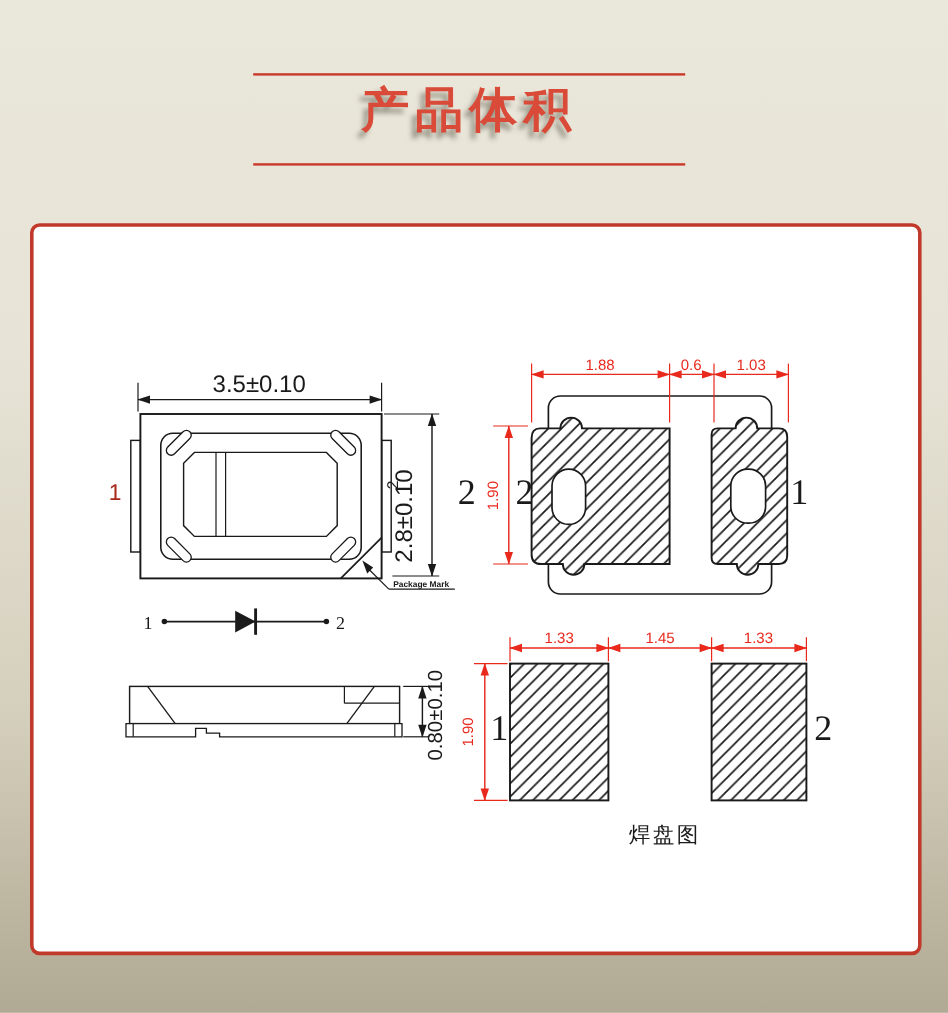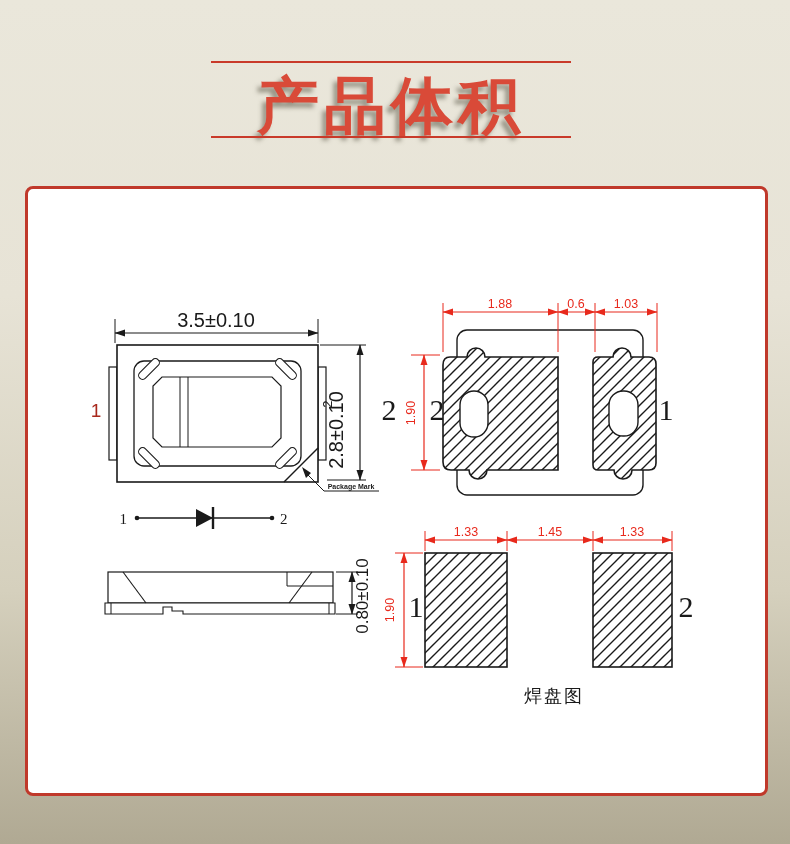--- a/index.html
+++ b/index.html
@@ -6,21 +6,21 @@
   body{
     width:790px;height:844px;position:relative;overflow:hidden;
     background:linear-gradient(180deg,#eae7db 0%,#e7e3d6 35%,#d5d0bd 70%,#b0a993 100%);
     font-family:"Liberation Sans","DejaVu Sans",sans-serif;
   }
   .rule{position:absolute;height:2px;background:#c93a2a;}
   .rule.top{left:211px;top:61px;width:360px;}
   .rule.bottom{left:211px;top:136px;width:360px;}
   .page-title{
     position:absolute;left:151px;top:64px;width:480px;text-align:center;
-    font-size:62px;font-weight:bold;color:#d94a38;letter-spacing:5px;margin:0;
+    font-size:40px;font-weight:bold;color:#d94a38;letter-spacing:5px;margin:0;
     text-shadow:-4px 5px 4px rgba(90,85,70,0.55);
   }
   .panel{
     position:absolute;left:25px;top:186px;width:737px;height:604px;
     background:#ffffff;border:3px solid #c0392b;border-radius:8px;
   }
   .panel svg{position:absolute;left:0;top:0;width:737px;height:604px;}
   svg text{font-family:"Liberation Sans","DejaVu Sans",sans-serif;}
   .dimtxt{fill:#1a1a1a;font-size:20px;}
   .dimtxt-red{fill:#e8291c;font-size:12.5px;}

